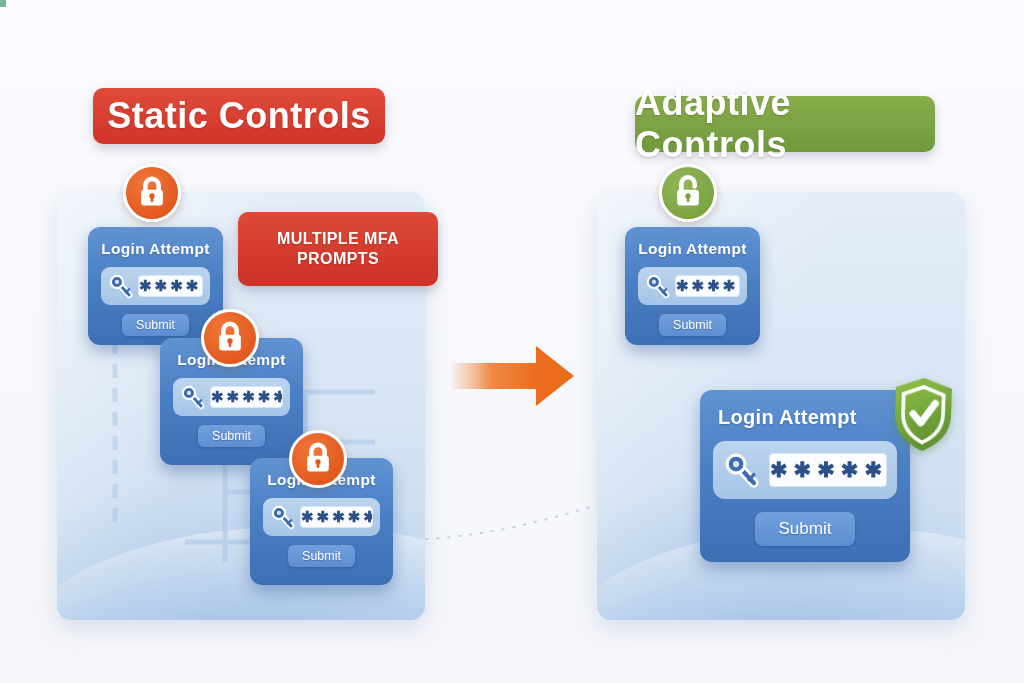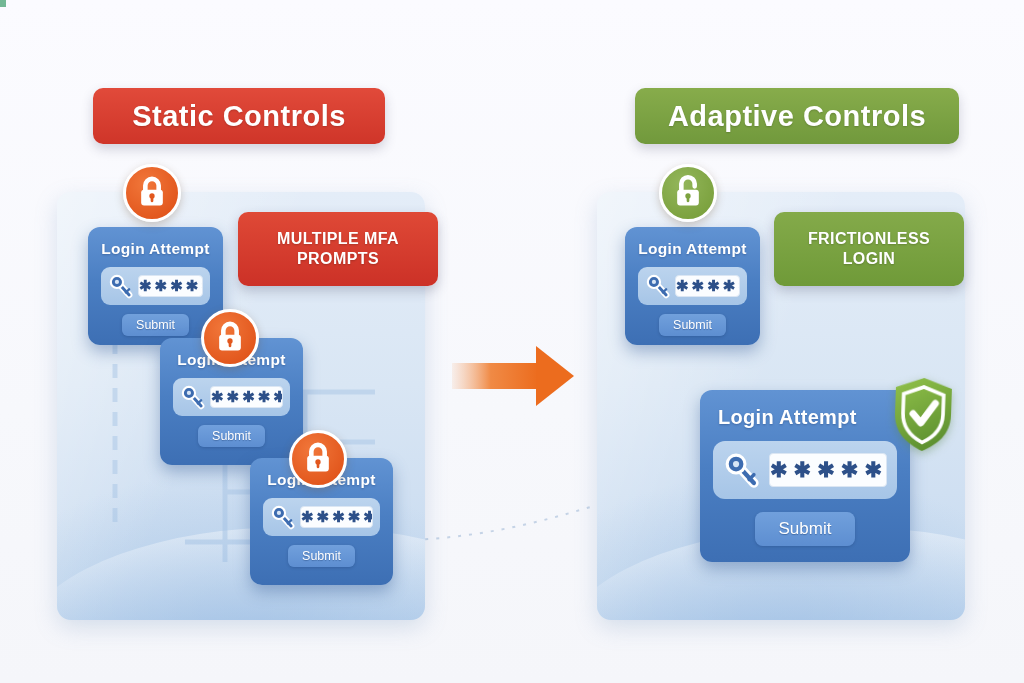--- a/index.html
+++ b/index.html
@@ -11,27 +11,27 @@
     background:linear-gradient(180deg,#fbfbff 0%,#f7f8fc 60%,#f5f6fa 100%);
   }
 
   .corner-mark { position:absolute; left:0; top:0; width:6px; height:7px;
     background:#46a271; opacity:.75; }
 
   
   .banner {
     position:absolute; height:56px; border-radius:10px;
     display:flex; align-items:center; justify-content:center;
-    color:#fff; font-size:29px; font-weight:bold; letter-spacing:.5px;
+    color:#fff; font-size:36px; font-weight:bold; letter-spacing:.5px;
     text-shadow:0 1px 2px rgba(0,0,0,.18);
     box-shadow:0 5px 12px rgba(60,60,90,.22);
   }
   .banner.red  { left:93px;  top:88px; width:292px;
     background:linear-gradient(180deg,#e14a3a 0%,#cf3529 100%); }
-  .banner.green{ left:635px; top:88px; width:324px;
+  .banner.green{ left:635px; top:96px; width:300px;
     background:linear-gradient(180deg,#87ac4b 0%,#71993c 100%); }
 
   
   .panel {
     position:absolute; top:192px; width:368px; height:428px;
     border-radius:14px; overflow:hidden;
     background:linear-gradient(180deg,#e4edf8 0%,#d9e6f4 45%,#d0e0f2 70%,#c3d8ee 100%);
     box-shadow:0 8px 22px rgba(120,150,190,.25);
   }
   .panel.left  { left:57px; }
@@ -259,21 +259,20 @@
   <div class="lock green" style="left:659px; top:164px;">
     <svg width="40" height="40" viewBox="0 0 48 48">
       <path d="M16 20 V13 a8 8 0 0 1 16 0 v3" fill="none" stroke="#fff" stroke-width="5.5" stroke-linecap="round"></path>
       <rect x="11" y="20" width="26" height="19" rx="3.5" fill="#fff"></rect>
       <circle cx="24" cy="27.5" r="3.2" fill="#7ca23f"></circle>
       <rect x="22.4" y="28.5" width="3.2" height="6.5" rx="1.4" fill="#7ca23f"></rect>
     </svg>
   </div>
 
   <div class="callout red">MULTIPLE MFA PROMPTS</div>
-  <div class="callout green">FRICTIONLESS LOGIN</div>
 
   <svg class="arrow" width="126" height="64" viewBox="0 0 126 64">
     <defs>
       <linearGradient id="ag" x1="0" y1="0" x2="1" y2="0">
         <stop offset="0" stop-color="#f5b183" stop-opacity="0.15"></stop>
         <stop offset="0.45" stop-color="#f08a45"></stop>
         <stop offset="1" stop-color="#ec6c1e"></stop>
       </linearGradient>
     </defs>
     <rect x="2" y="19" width="86" height="26" fill="url(#ag)"></rect>

